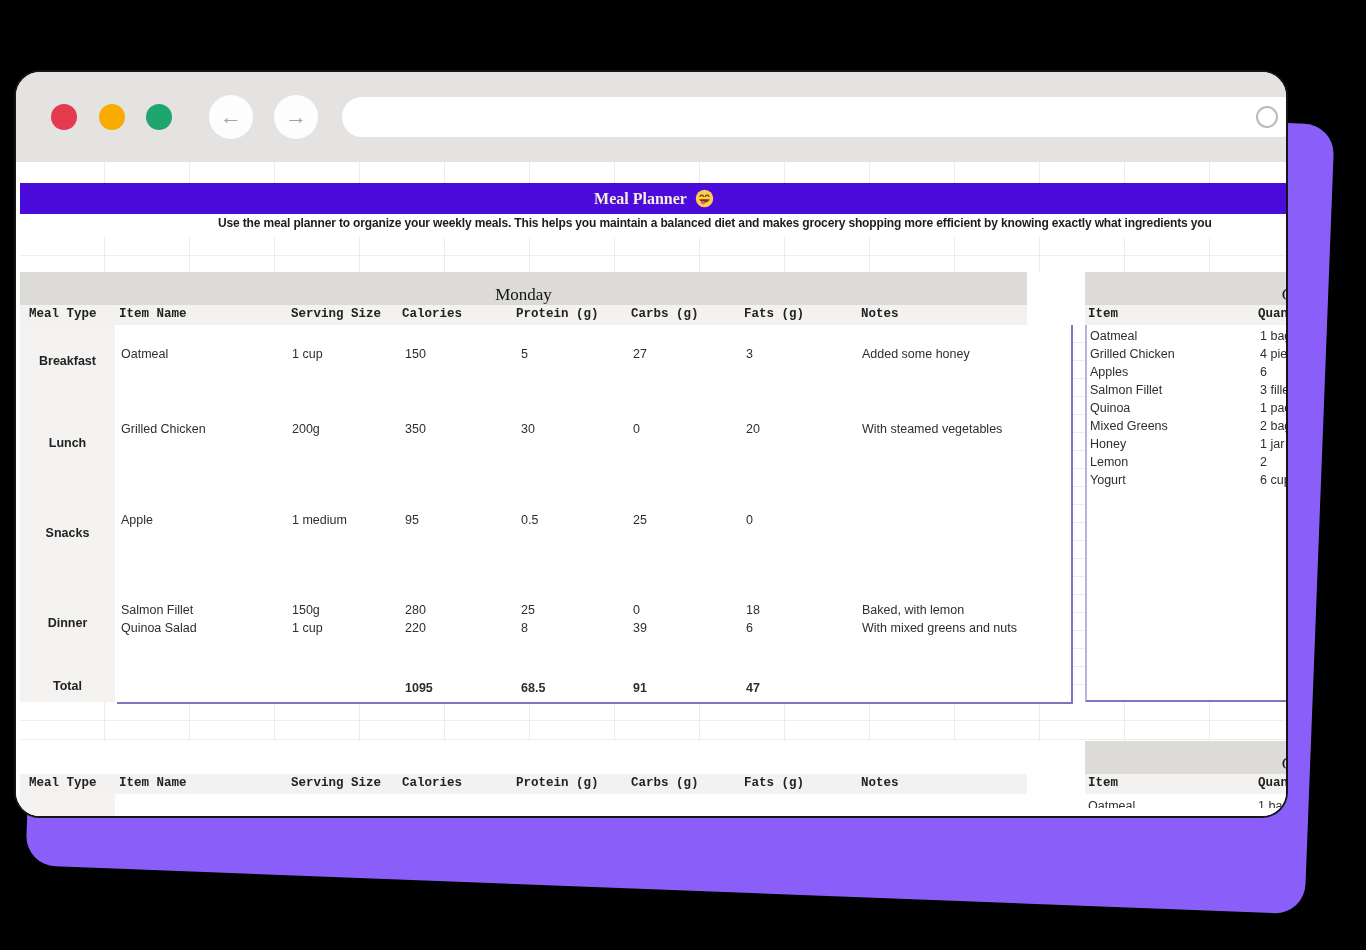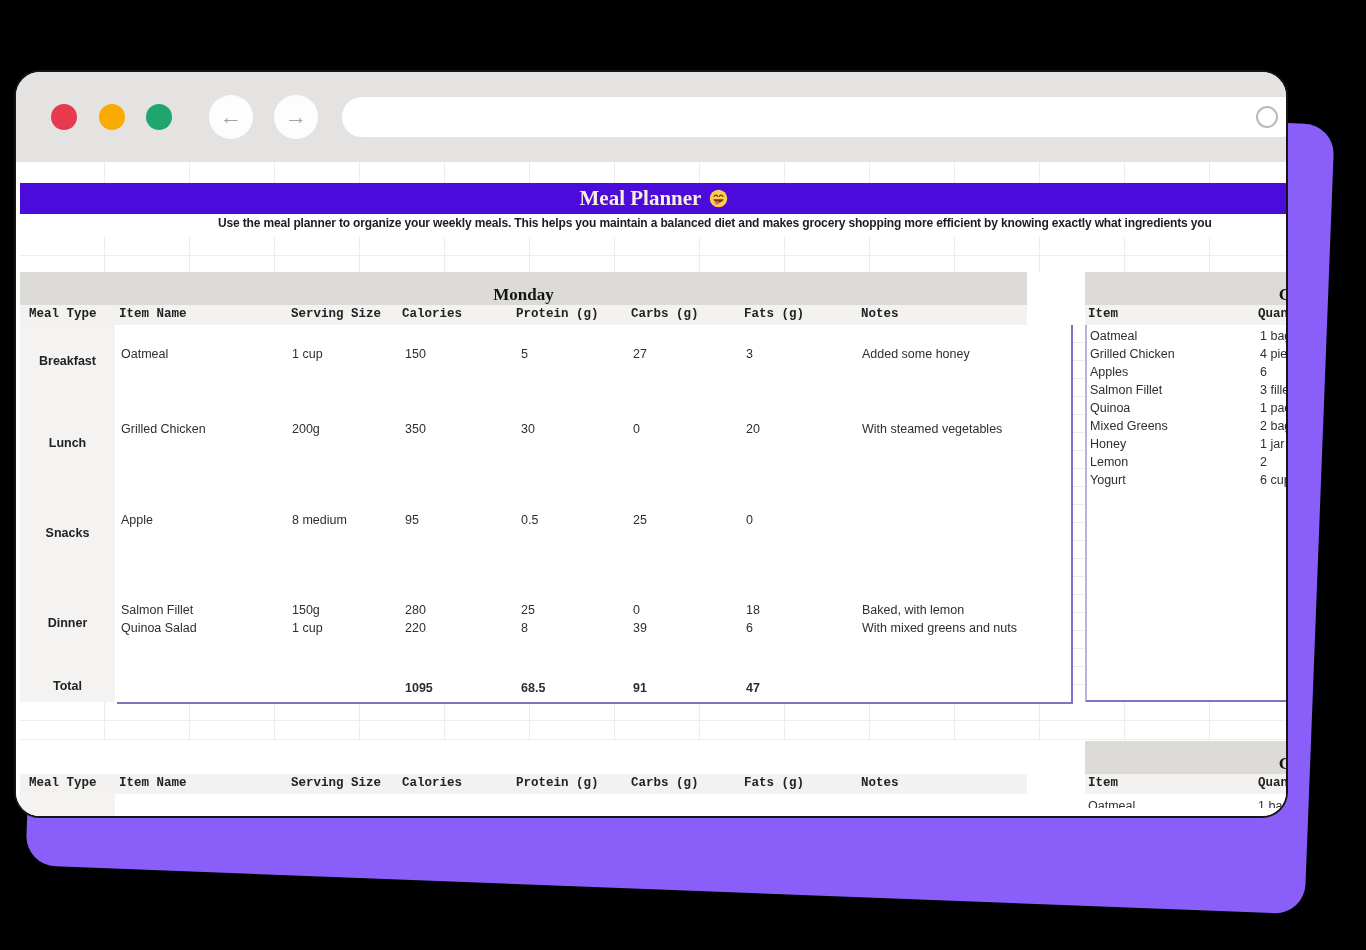--- a/index.html
+++ b/index.html
@@ -23,25 +23,25 @@
   .urlbar{position:absolute;left:326px;top:25px;right:-16px;height:40px;background:#fff;border-radius:20px;}
   .search-glyph{position:absolute;right:24px;top:9px;width:18px;height:18px;border:2px solid #b9b9b9;border-radius:50%;}
   
   .sheet{position:absolute;left:0;top:90px;right:0;bottom:0;background:#fff;overflow:hidden;}
   .gridv{background-image:repeating-linear-gradient(90deg,transparent 0 84px,#ececea 84px 85px);}
   .gridh{background-image:repeating-linear-gradient(180deg,transparent 0 17px,#ececea 17px 18px);}
   .gridvh{background-image:repeating-linear-gradient(90deg,transparent 0 84px,#ececea 84px 85px),
                           repeating-linear-gradient(180deg,transparent 0 18px,#efefec 18px 19px);}
   .titlebar{position:absolute;left:4px;top:21px;width:1268px;height:31px;background:#4a0bdb;
             display:flex;align-items:center;justify-content:center;gap:8px;}
-  .titlebar .t{font-family:"Liberation Serif",serif;font-weight:bold;font-size:21px;color:#f7eedd;}
+  .titlebar .t{font-family:"Liberation Serif",serif;font-weight:bold;font-size:16px;color:#f7eedd;}
   .subtitle{position:absolute;left:202px;top:54px;right:0;height:20px;overflow:hidden;
             font-weight:bold;font-size:12px;letter-spacing:-0.15px;color:#1d1d1d;white-space:nowrap;}
   .dayhdr{position:absolute;height:46px;background:#dcdbd8;display:flex;align-items:center;justify-content:center;
-          font-family:"Liberation Serif",serif;font-weight:bold;font-size:17px;color:#141414;overflow:hidden;}
+          font-family:"Liberation Serif",serif;font-weight:normal;font-size:17px;color:#141414;overflow:hidden;}
   .colhdr{position:absolute;height:20px;background:#f3f2f0;overflow:hidden;}
   .hcell{position:absolute;top:2px;font-weight:bold;font-size:12.5px;color:#222;white-space:nowrap;font-family:Liberation Mono, monospace;}
   .tbody{position:absolute;background:#fff;}
   .mon-tbody{border-right:2px solid #8172c3;}
   .mealcol{position:absolute;left:0;top:0;width:95px;height:100%;background:#f4f3f1;}
   .mlabel{position:absolute;left:0;width:95px;text-align:center;font-weight:bold;font-size:12.5px;color:#222;}
   .mrow{position:absolute;left:0;right:0;height:18px;line-height:18px;font-size:12.5px;color:#2e2e2e;}
   .mrow span{position:absolute;white-space:nowrap;}
   .c-item{left:101px;} .c-serv{left:272px;} .c-cal{left:385px;} .c-prot{left:501px;}
   .c-carb{left:613px;} .c-fat{left:726px;} .c-note{left:842px;}
@@ -130,21 +130,21 @@
           <span class="c-item">Grilled Chicken</span>
           <span class="c-serv">200g</span>
           <span class="c-cal">350</span>
           <span class="c-prot">30</span>
           <span class="c-carb">0</span>
           <span class="c-fat">20</span>
           <span class="c-note">With steamed vegetables</span>
         </div>
         <div class="mrow" style="top:186px;">
           <span class="c-item">Apple</span>
-          <span class="c-serv">8 medium</span>
+          <span class="c-serv">1 medium</span>
           <span class="c-cal">95</span>
           <span class="c-prot">0.5</span>
           <span class="c-carb">25</span>
           <span class="c-fat">0</span>
           <span class="c-note"></span>
         </div>
         <div class="mrow" style="top:276px;">
           <span class="c-item">Salmon Fillet</span>
           <span class="c-serv">150g</span>
           <span class="c-cal">280</span>

